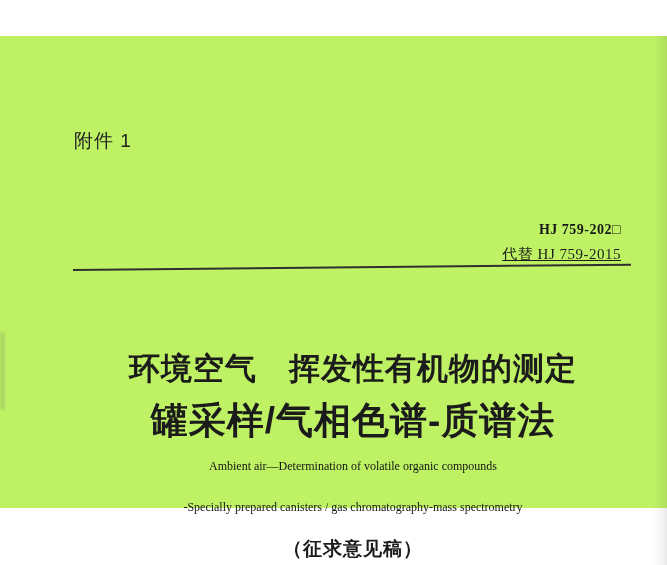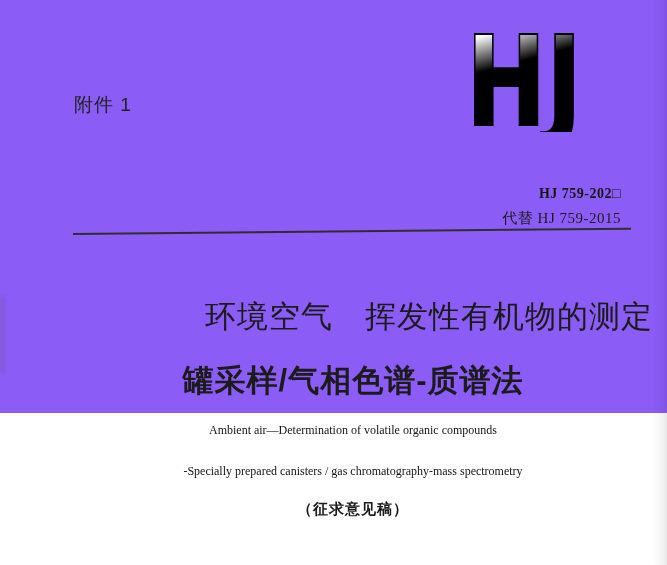--- a/index.html
+++ b/index.html
@@ -4,23 +4,24 @@
 <style>
   * { margin: 0; padding: 0; box-sizing: border-box; }
   html, body { width: 667px; height: 565px; overflow: hidden; }
   body {
     font-family: "Liberation Sans", sans-serif;
     background: #ffffff;
   }
   .page {
     position: relative;
     width: 667px;
-    height: 413px;
-    background: #8b5cf6;
+    height: 472px;
+    background: #bef264;
     color: #1a1a1a;
+    margin-top: 36px;
   }
   
   .edge-right {
     position: absolute;
     top: 0; right: 0;
     width: 14px; height: 565px;
     background: linear-gradient(to right, rgba(0,0,0,0) 0%, rgba(0,0,0,0.05) 70%, rgba(0,0,0,0.09) 100%);
     pointer-events: none;
   }
   .edge-smudge {
@@ -65,61 +66,49 @@
     letter-spacing: 0.5px;
     color: #161616;
   }
   .replaces {
     position: absolute;
     right: 46px; top: 209px;
     font-family: "Liberation Serif", serif;
     font-size: 15px;
     letter-spacing: 0.5px;
     color: #1c1c1c;
+    text-decoration: underline;
   }
   .rule {
     position: absolute;
     left: 73px; top: 233px;
     width: 558px; height: 2.4px;
     background: #2f2f2f;
     transform: rotate(-0.55deg);
     transform-origin: left center;
   }
   .center-col {
     position: absolute;
     left: 53px;
     width: 600px;
     text-align: center;
   }
-  .title-zh-1 { top: 296px; font-family: "Liberation Sans", sans-serif; font-weight: normal; font-size: 31px; letter-spacing: 1px; color: #1b1b1b; white-space: nowrap; text-align: right; }
-  .title-zh-2 { top: 360px; font-family: "Liberation Sans", sans-serif; font-weight: bold; font-size: 31px; letter-spacing: 1px; color: #1b1b1b; white-space: nowrap; }
+  .title-zh-1 { top: 312px; font-family: "Liberation Sans", sans-serif; font-weight: bold; font-size: 31px; letter-spacing: 1px; color: #1b1b1b; white-space: nowrap; }
+  .title-zh-2 { top: 360px; font-family: "Liberation Sans", sans-serif; font-weight: bold; font-size: 37px; letter-spacing: 1px; color: #1b1b1b; white-space: nowrap; }
   .title-en-1 { top: 423px; font-family: Liberation Serif, serif; font-size: 12px; color: #141414; white-space: nowrap; }
   .title-en-2 { top: 464px; font-family: "Liberation Serif", serif; font-size: 12px; color: #141414; white-space: nowrap; }
-  .draft-note { top: 500px; font-family: "Liberation Sans", sans-serif; font-weight: bold; font-size: 15px; letter-spacing: 1px; color: #1b1b1b; }
+  .draft-note { top: 500px; font-family: "Liberation Sans", sans-serif; font-weight: bold; font-size: 19px; letter-spacing: 1px; color: #1b1b1b; }
 </style>
 </head>
 <body>
 
 <div class="page">
 
   <div class="attachment">附件 1</div>
 
-  <div class="hj-logo">
-    <svg width="126" height="102" viewBox="0 0 126 102">
-      <defs>
-        <linearGradient id="hjgrad" x1="0" y1="0" x2="0.22" y2="1">
-          <stop offset="0" stop-color="#ffffff"></stop>
-          <stop offset="0.20" stop-color="#ffffff"></stop>
-          <stop offset="0.44" stop-color="#000000"></stop>
-          <stop offset="1" stop-color="#000000"></stop>
-        </linearGradient>
-      </defs>
-      <text x="63" y="95" text-anchor="middle" font-family="DejaVu Sans, sans-serif" font-weight="bold" font-size="124" textLength="116" lengthAdjust="spacingAndGlyphs" fill="url(#hjgrad)" stroke="#000000" stroke-width="2">HJ</text>
-    </svg>
-  </div>
 
 
   <div class="std-num">HJ 759-202□</div>
 
   <div class="replaces">代替 HJ 759-2015</div>
 
   <div class="rule"></div>
 
   <div class="center-col title-zh-1">环境空气　挥发性有机物的测定</div>
 

